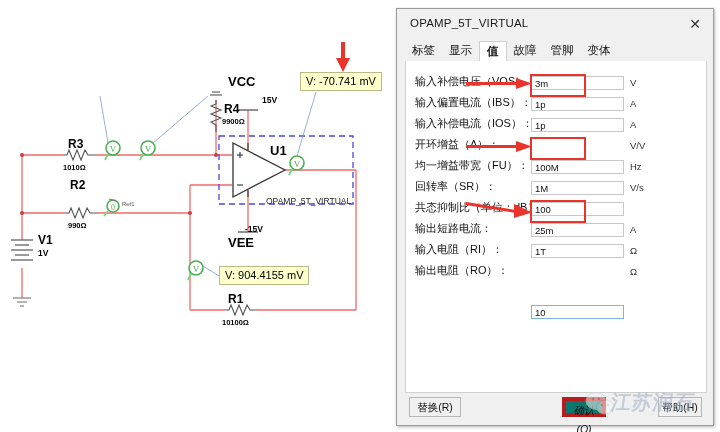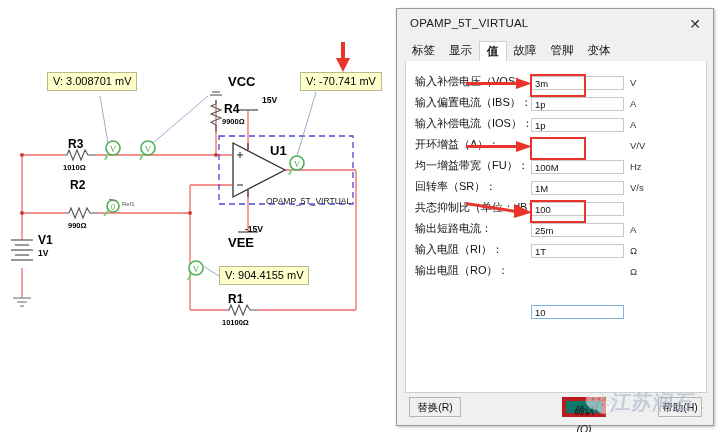--- a/index.html
+++ b/index.html
@@ -274,21 +274,20 @@
     <div class="lbl val" style="left:262px;top:95px;font-size:8.5px;">15V</div>
 
     <div class="lbl" style="left:228px;top:235px;font-size:13px;">VEE</div>
     <div class="lbl val" style="left:245px;top:224px;font-size:8.5px;">-15V</div>
 
     <div class="lbl refdes" style="left:270px;top:143px;font-size:13px;">U1</div>
     <div class="lbl" style="left:266px;top:196px;font-size:8.5px;font-weight:normal;color:#222;">OPAMP_5T_VIRTUAL</div>
 
     <div class="lbl" style="left:122px;top:201px;font-size:6px;font-weight:normal;color:#555;">Ref1</div>
 
-    <div class="probebox" style="left:47px;top:72px;">V: 3.008701 mV</div>
     <div class="probebox" style="left:300px;top:72px;">V: -70.741 mV</div>
     <div class="probebox" style="left:219px;top:266px;">V: 904.4155 mV</div>
   </div>
 
   <div id="dialog">
 
     <div id="dlg-title">
       <span class="t">OPAMP_5T_VIRTUAL</span>
       <div id="dlg-close">✕</div>
     </div>

